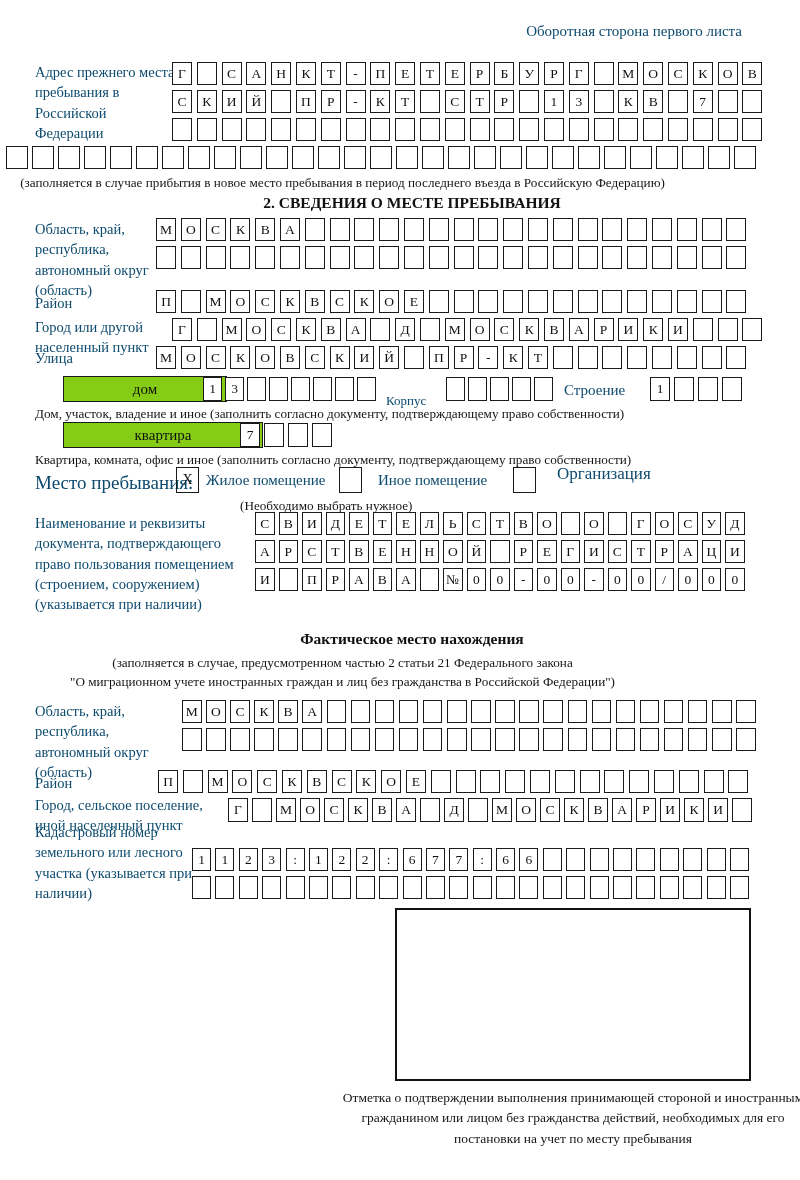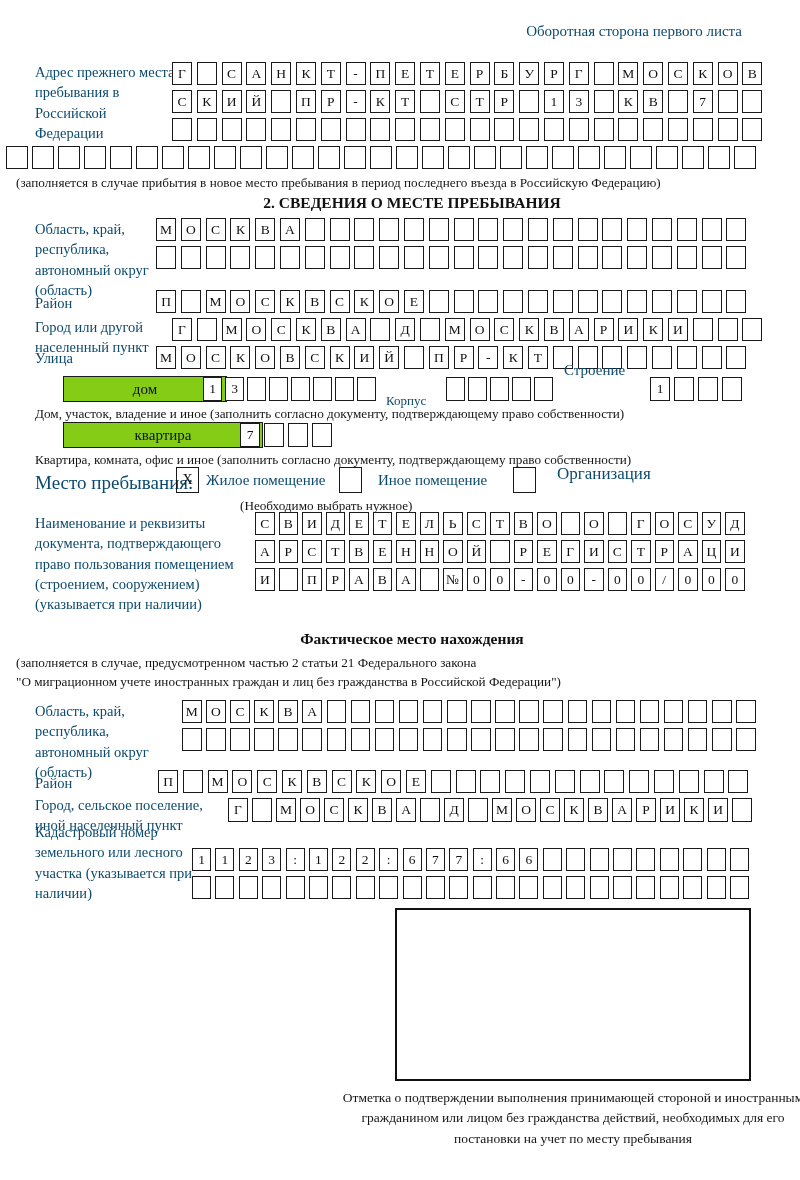--- a/index.html
+++ b/index.html
@@ -5,21 +5,21 @@
   html,body { margin:0; padding:0; }
   body {
     width:800px; height:1180px; background:#ffffff; color:#111;
     font-family:"Liberation Serif","DejaVu Serif",serif;
     position:relative; overflow:hidden;
   }
   .abs { position:absolute; }
   .label { font-size:14.5px; line-height:1.4; color:#0c4a6e; }
   .caption { font-size:13.2px; color:#151515; }
   .heading { font-weight:bold; font-size:15.5px; text-align:center; width:800px; left:0;padding-left:12px; }
-  .center { width:671px; left:16px; }
+  .center { text-align:center; width:671px; left:7px; }
   .cells { display:flex; gap:var(--g,4.8px); }
   .cell {
     flex:0 0 auto; box-sizing:border-box;
     width:var(--w,20px); height:var(--h,23px);
     border:1.8px solid #1a1a1a; background:#fff;
     display:flex; align-items:center; justify-content:center;
     font-size:13.5px; color:#111;
   }
   .widebox {
     box-sizing:border-box; border:1.8px solid #1a1a1a; background:#84cc16;
@@ -300,21 +300,21 @@
     <span class="cell"></span>
   </div>
 <div class="abs label" style="left:386px; top:392px; font-size:13px;">Корпус</div>
 <div class="abs cells" style="left:446px; top:377px; --w:19px; --g:3px; --h:24px;">
     <span class="cell"></span>
     <span class="cell"></span>
     <span class="cell"></span>
     <span class="cell"></span>
     <span class="cell"></span>
   </div>
-<div class="abs label" style="left:564px; top:360px; font-size:15px;">Строение</div>
+<div class="abs label" style="left:564px; top:380px; font-size:15px;">Строение</div>
 <div class="abs cells" style="left:650px; top:377px; --w:20px; --g:4px; --h:24px;">
     <span class="cell">1</span>
     <span class="cell"></span>
     <span class="cell"></span>
     <span class="cell"></span>
   </div>
 <div class="abs caption" style="left:35px; top:406px;text-align:center;">Дом, участок, владение и иное (заполнить согласно документу, подтверждающему право собственности)</div>
 
 <div class="abs widebox" style="left:33px; top:422px; width:200px; height:26px;">квартира</div>
 <div class="abs cells" style="left:240px; top:423px; --w:20px; --g:4px; --h:24px;">

